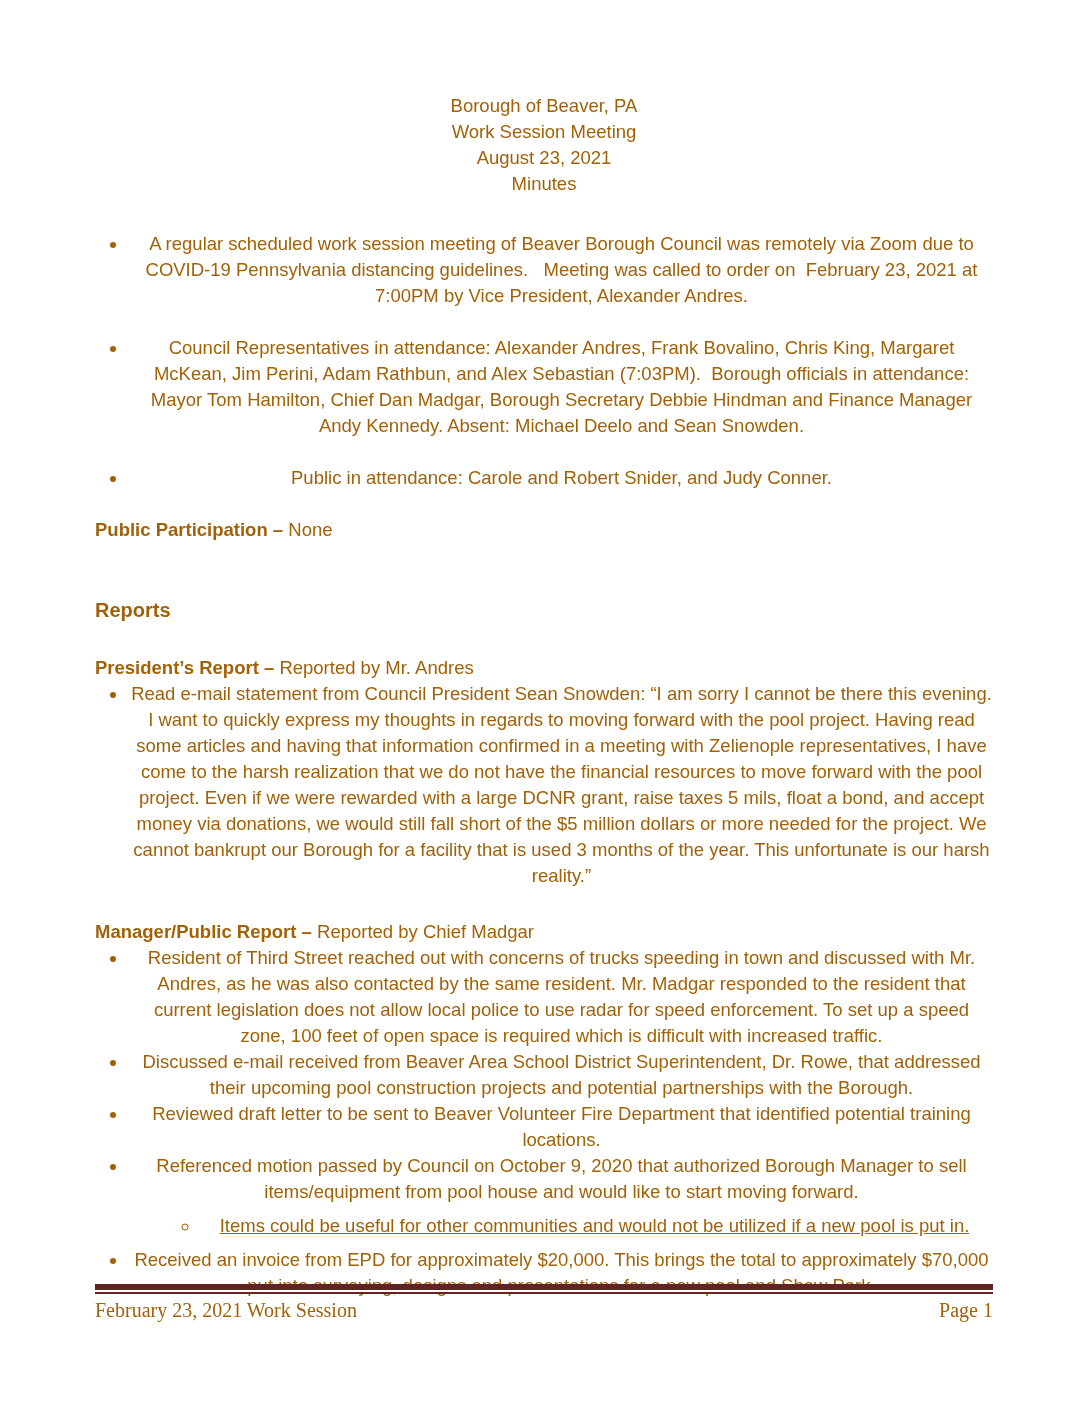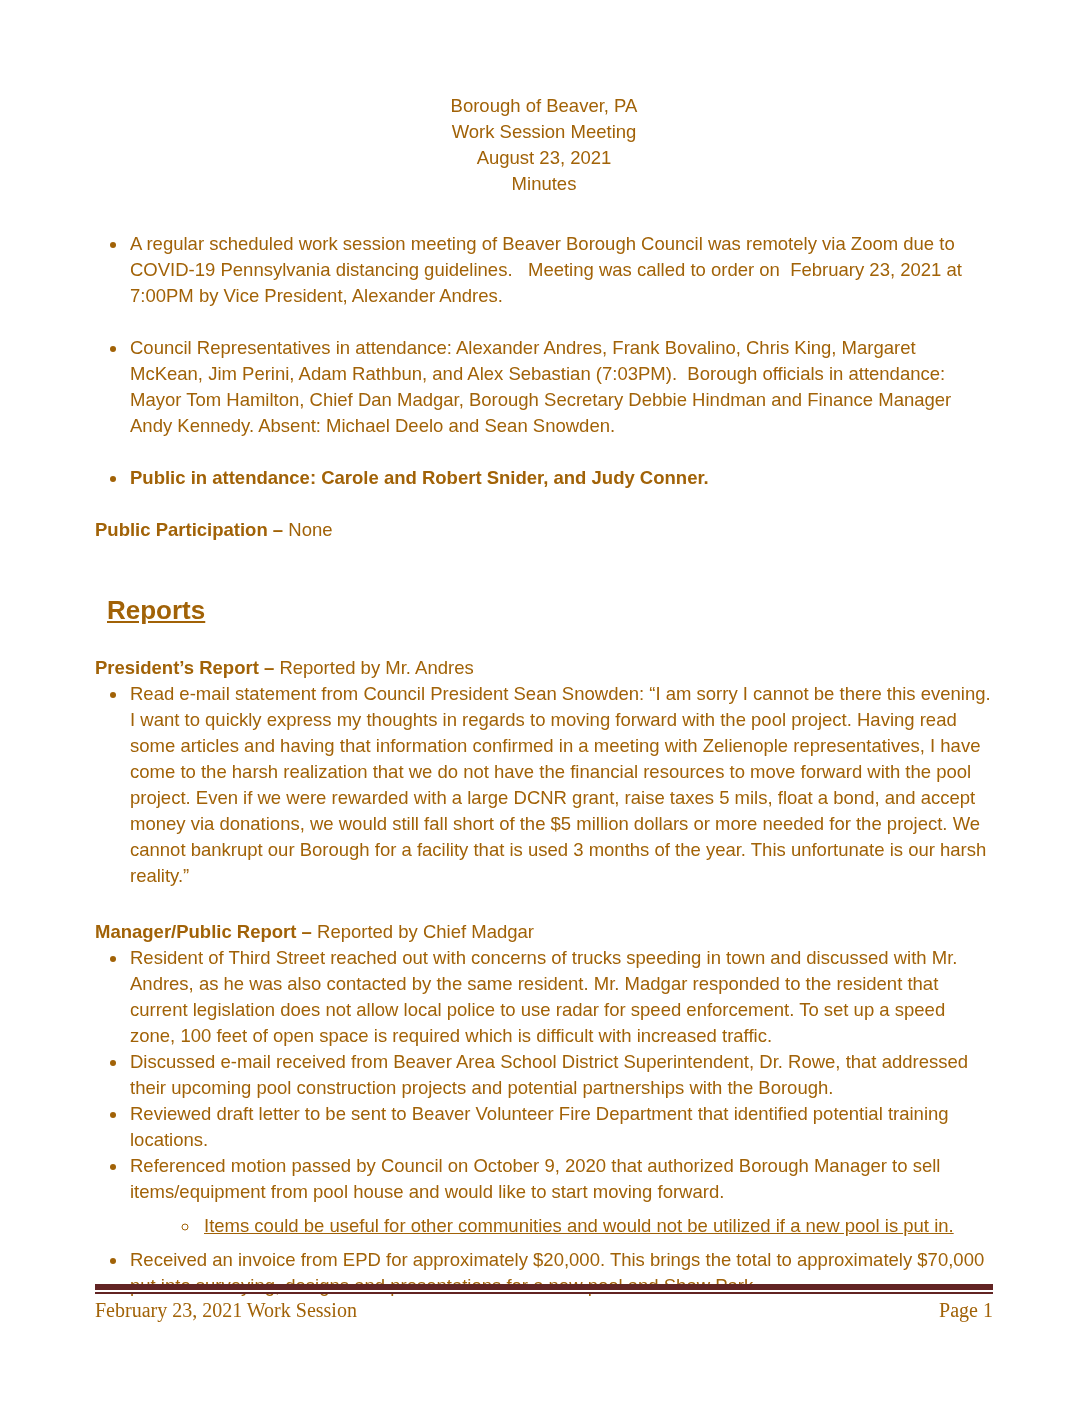--- a/index.html
+++ b/index.html
@@ -14,36 +14,35 @@
     line-height: 26px;
     box-sizing: border-box;
     padding: 93px 95px 0 95px;
     overflow: hidden;
   }
   .bind { white-space: pre-wrap; }
 
   .title-block { text-align: center; margin-bottom: 34px; }
 
   ul.bullets { margin: 0; padding-left: 33px; list-style: disc outside; }
-  ul.bullets li { padding-left: 2px; }
+  ul.bullets li { padding-left: 2px; text-align: center; }
   ul.spaced > li { margin-bottom: 26px; }
-  ul.spaced > li:last-child { margin-bottom: 8px; font-weight: bold; }
+  ul.spaced > li:last-child { margin-bottom: 8px; }
 
   ul.sub-bullets { margin: 8px; padding-left: 62px; list-style: circle outside; text-decoration: underline; }
   ul.sub-bullets li { padding-left: 4px; }
 
   .pp-line { margin-top: 26px; }
   .lead-bold { font-weight: bold; text-align: right; }
 
   .section-heading {
-    font-size: 26px;
+    font-size: 20px;
     line-height: 30px;
     font-weight: bold;
-    text-decoration: underline;
-    margin: 52px 0 0 12px;
+    margin: 52px 0 0 0;
   }
   .report-heading { margin: 30px 0 0 0; }
 
   .footer {
     position: absolute;
     left: 95px;
     right: 95px;
     top: 1284px;
   }
   .footer-rule {

